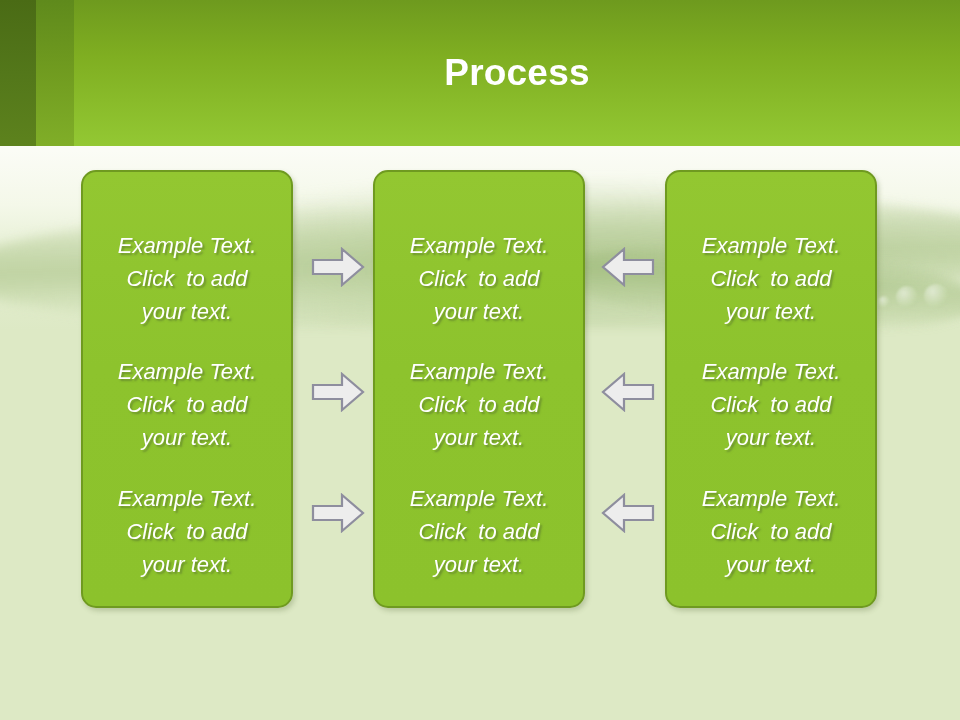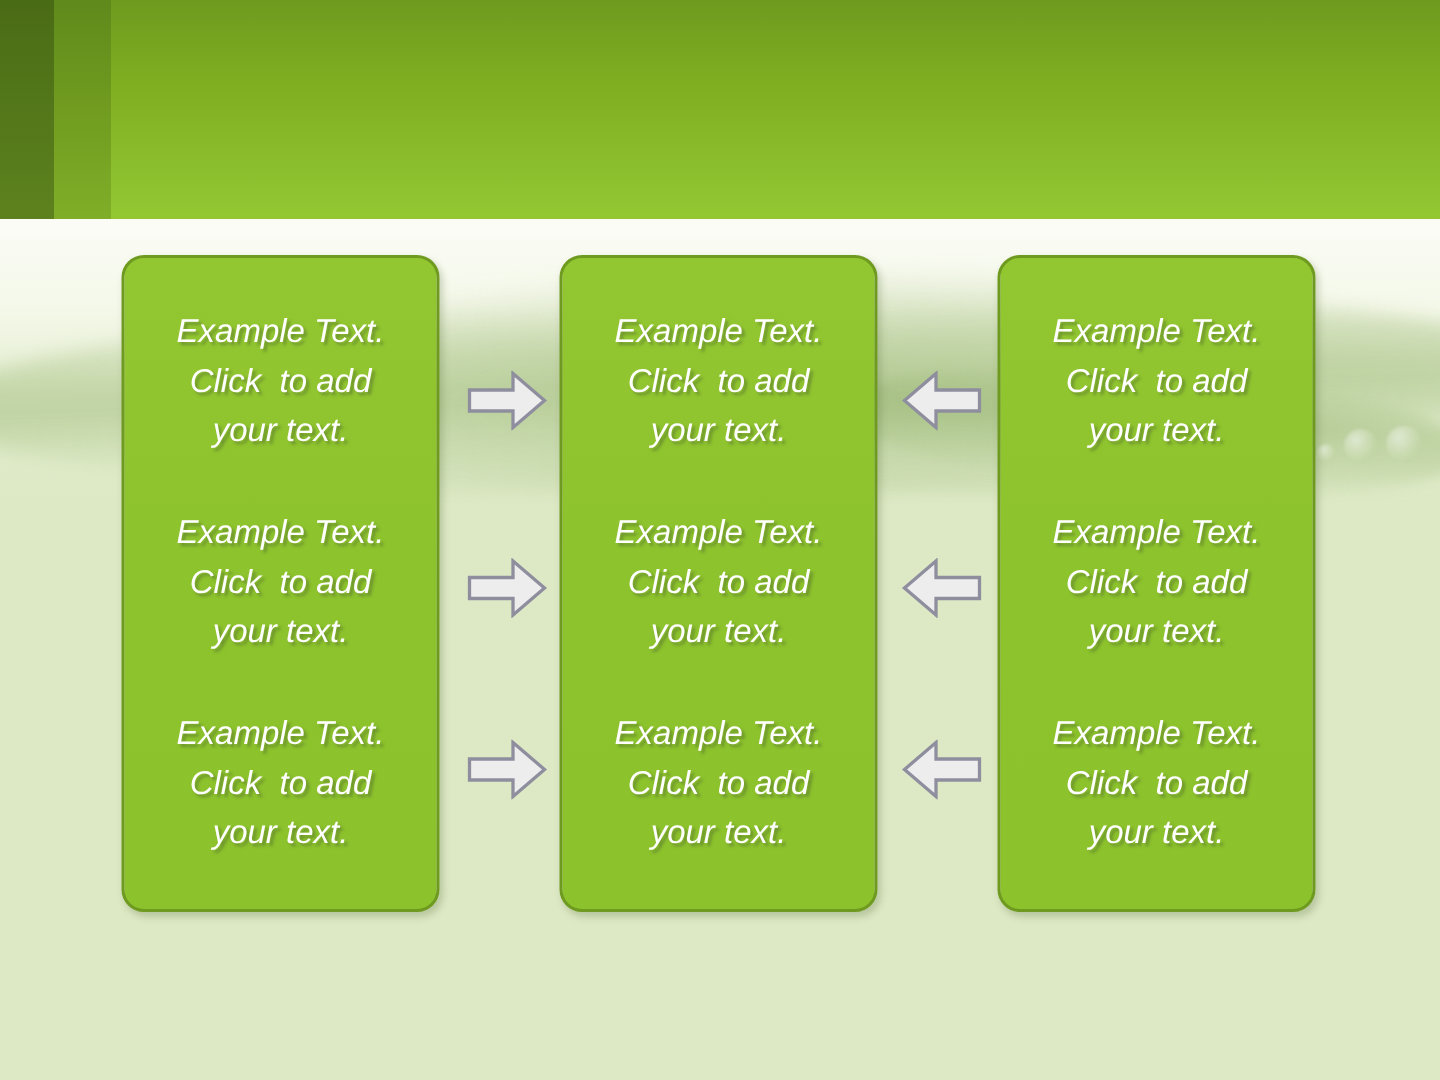--- a/index.html
+++ b/index.html
@@ -136,21 +136,21 @@
     width: 212px;
     height: 438px;
     border: 2px solid #6f9a20;
     border-radius: 15px;
     background: linear-gradient(to bottom, #93c731 0%, #8dc32d 45%, #8cc22c 100%);
     box-shadow: 2px 3px 5px rgba(90,110,60,0.28);
     box-sizing: border-box;
     display: flex;
     flex-direction: column;
     justify-content: flex-start;
-    padding-top: 32px;
+    padding-top: 57px;
   }
   .pbox.col1 { left: 81px; }
   .pbox.col2 { left: 373px; }
   .pbox.col3 { left: 665px; }
 
   .cell {
     height: 132px;
     display: flex;
     flex-direction: column;
     align-items: center;
@@ -194,20 +194,21 @@
   <div class="bg-wave2"></div>
   <div class="bg-wave3"></div>
   <div class="bubble b1"></div>
   <div class="bubble b2"></div>
   <div class="bubble b3"></div>
 
   <div class="header">
     <div class="header-band-dark"></div>
     <div class="header-band-mid"></div>
     <div class="title">
+      <span class="t-bold">Process</span>
     </div>
   </div>
 
   <div class="pbox col1">
     <div class="cell">
       <span class="line">Example Text.</span>
       <span class="line">Click  to add</span>
       <span class="line">your text.</span>
     </div>
     <div class="cell">

